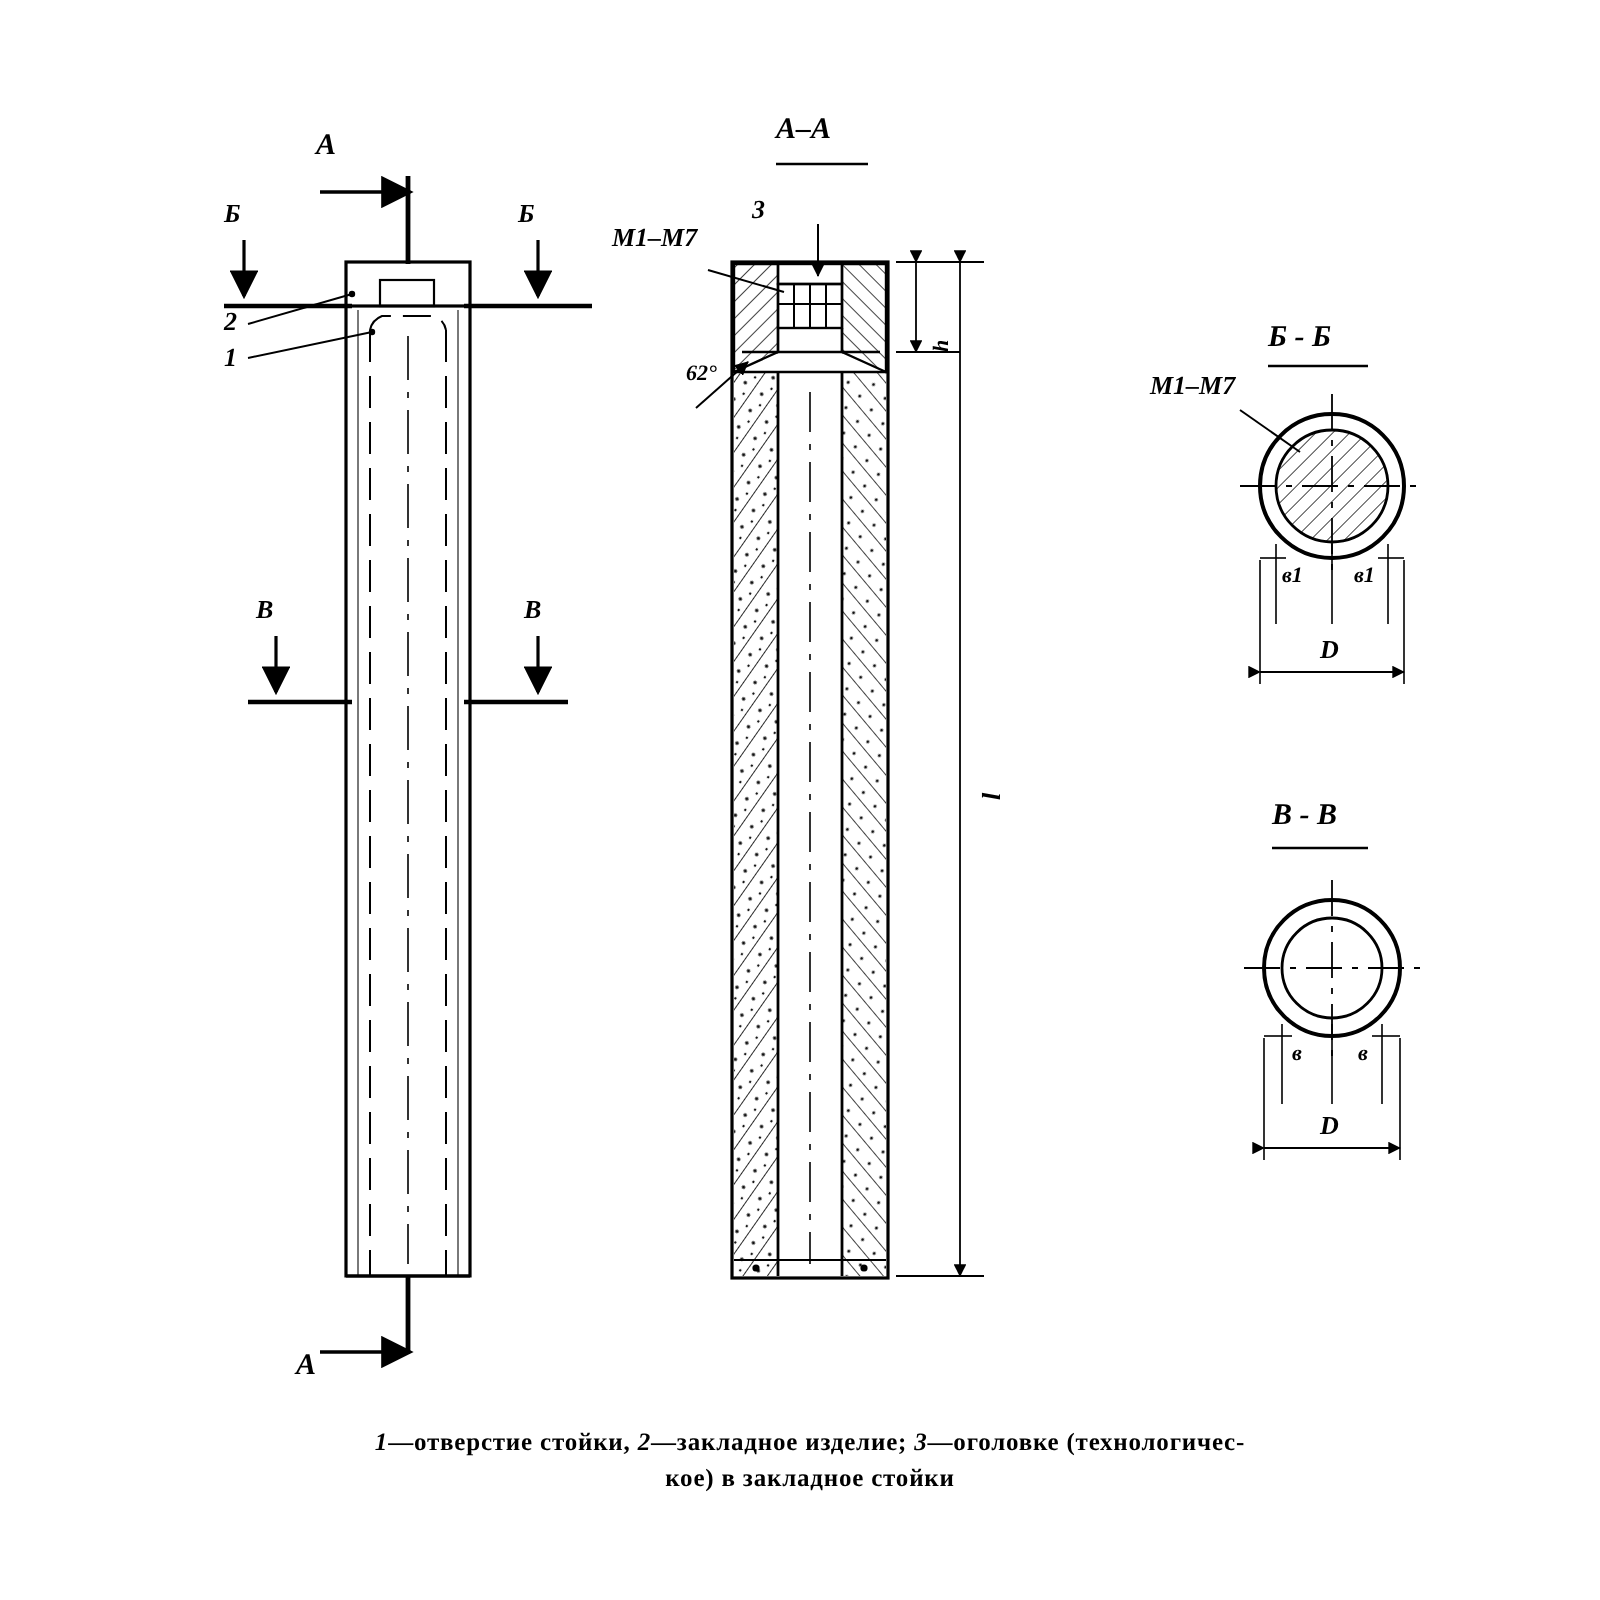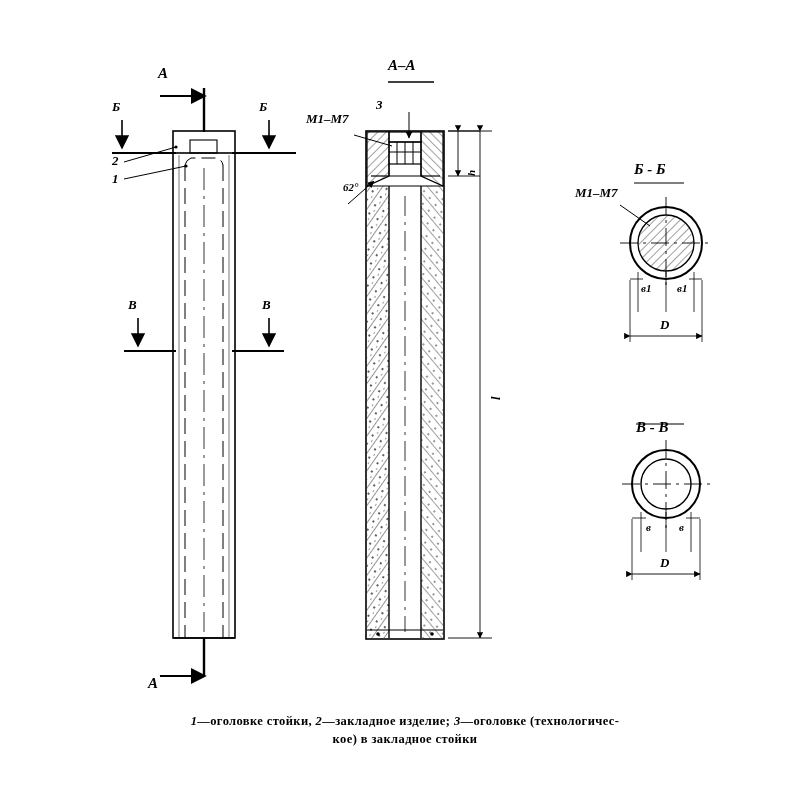--- a/index.html
+++ b/index.html
@@ -222,21 +222,21 @@
 <div class="lbl sm" style="left:343px; top:182px;">62°</div>
 <div class="lbl sm rot" style="left:466px; top:176px;">h</div>
 <div class="lbl md rot" style="left:489px; top:400px;">l</div>
 
 <div class="lbl lg" style="left:634px; top:162px;">Б - Б</div>
 <div class="lbl md" style="left:575px; top:186px;">М1–М7</div>
 <div class="lbl sm" style="left:641px; top:283px;">в1</div>
 <div class="lbl sm" style="left:677px; top:283px;">в1</div>
 <div class="lbl md" style="left:660px; top:318px;">D</div>
 
-<div class="lbl lg" style="left:636px; top:420px;">В - В</div>
+<div class="lbl lg" style="left:636px; top:401px;">В - В</div>
 <div class="lbl sm" style="left:646px; top:522px;">в</div>
 <div class="lbl sm" style="left:679px; top:522px;">в</div>
 <div class="lbl md" style="left:660px; top:556px;">D</div>
 
 <div class="caption">
-  <span class="num">1</span><span>—оголовке стойки, </span><span class="num">2</span><span>—закладное изделие; </span><span class="num">3</span><span>—оголовке (технологичес-</span><br>
+  <span class="num">1</span><span>—отверстие стойки, </span><span class="num">2</span><span>—закладное изделие; </span><span class="num">3</span><span>—оголовке (технологичес-</span><br>
   <span>кое) в закладное стойки</span>
 </div>
 
 </body></html>

